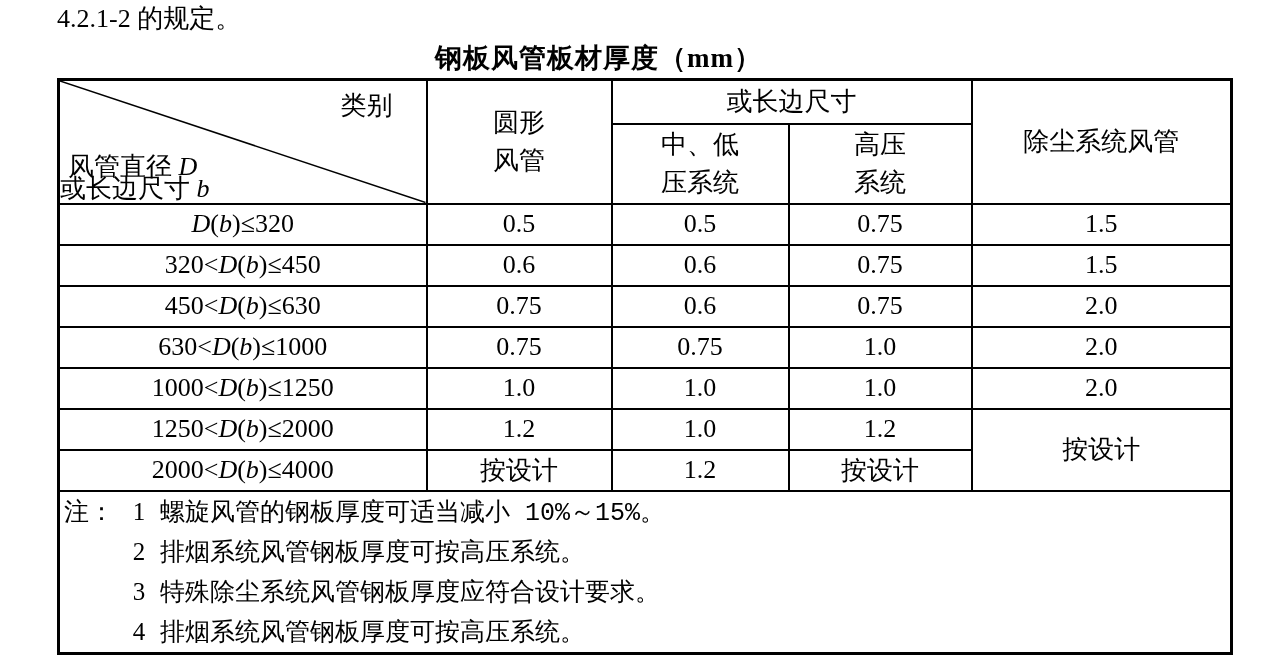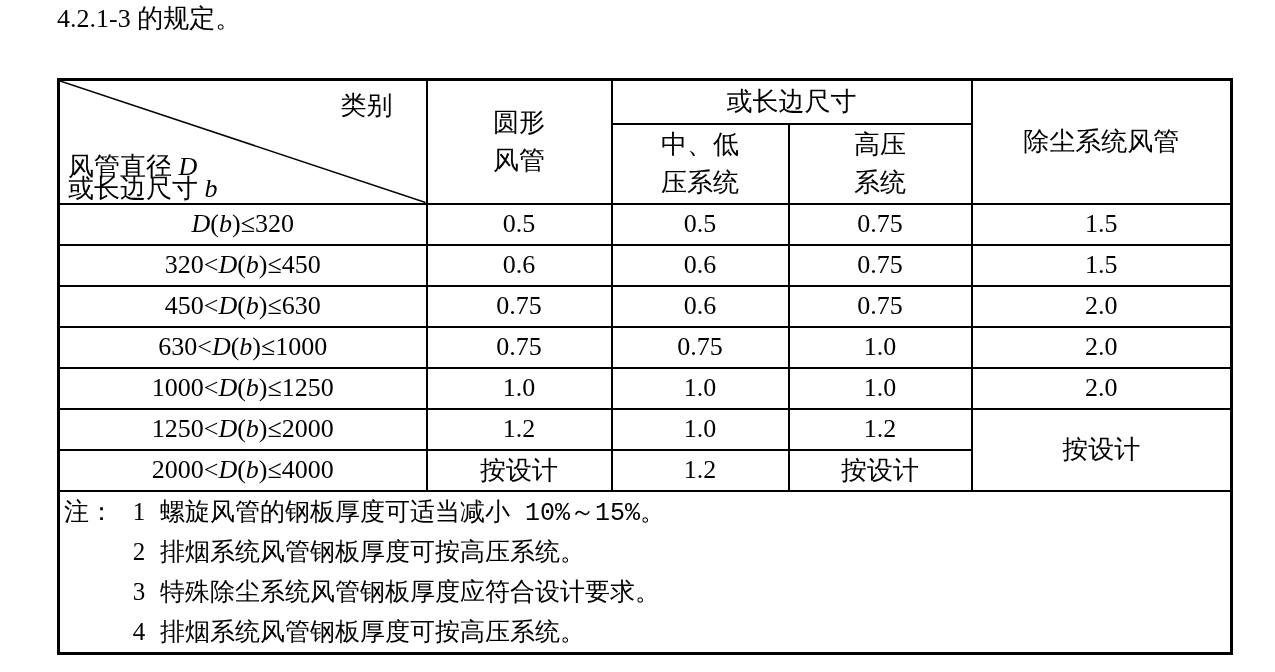--- a/index.html
+++ b/index.html
@@ -24,38 +24,39 @@
   }
   td.two-line{white-space:pre-line;line-height:38px;}
   tr.hdr-top{height:44px;}
   tr.hdr-sub{height:80px;}
   tr.body-row{height:41px;margin-top:33px;}
 
   td.diag{position:relative;padding:0;}
   td.diag svg{position:absolute;left:0;top:0;width:100%;height:100%;display:block;}
   .diag-cat{position:absolute;top:7px;right:33px;font-size:26px;}
   .diag-l1{position:absolute;left:8px;top:68px;font-size:26px;}
-  .diag-l2{position:absolute;left:8px;top:90px;font-size:26px;}
+  .diag-l2{position:absolute;left:0;top:90px;font-size:26px;}
   .diag-l1 i,.diag-l2 i,td.range i{font-family:"Liberation Serif","DejaVu Serif",serif;}
 
   td.notes-cell{
     border-top:4px solid #000;text-align:left;vertical-align:top;
     padding:6px 10px 8px 28px;height:158px;
   }
   .note-line{display:flex;align-items:center;height:40px;font-size:25px;}
   .note-label{display:inline-block;width:58px;flex:0 0 58px;}
   .note-num{display:inline-block;width:42px;flex:0 0 42px;}
   .note-text{white-space:nowrap;font-family:Liberation Mono, monospace;}
 </style>
 </head>
 <body>
 
-<div class="intro">4.2.1-3 的规定。</div>
+<div class="intro">4.2.1-2 的规定。</div>
 
 <div class="caption-row">
+  <span class="caption-title">钢板风管板材厚度（mm）</span>
 </div>
 
 <table class="duct">
   <colgroup>
     <col style="width:368px">
       <col style="width:185px">
       <col style="width:177px">
       <col style="width:183px">
       <col style="width:260px">
   </colgroup>

